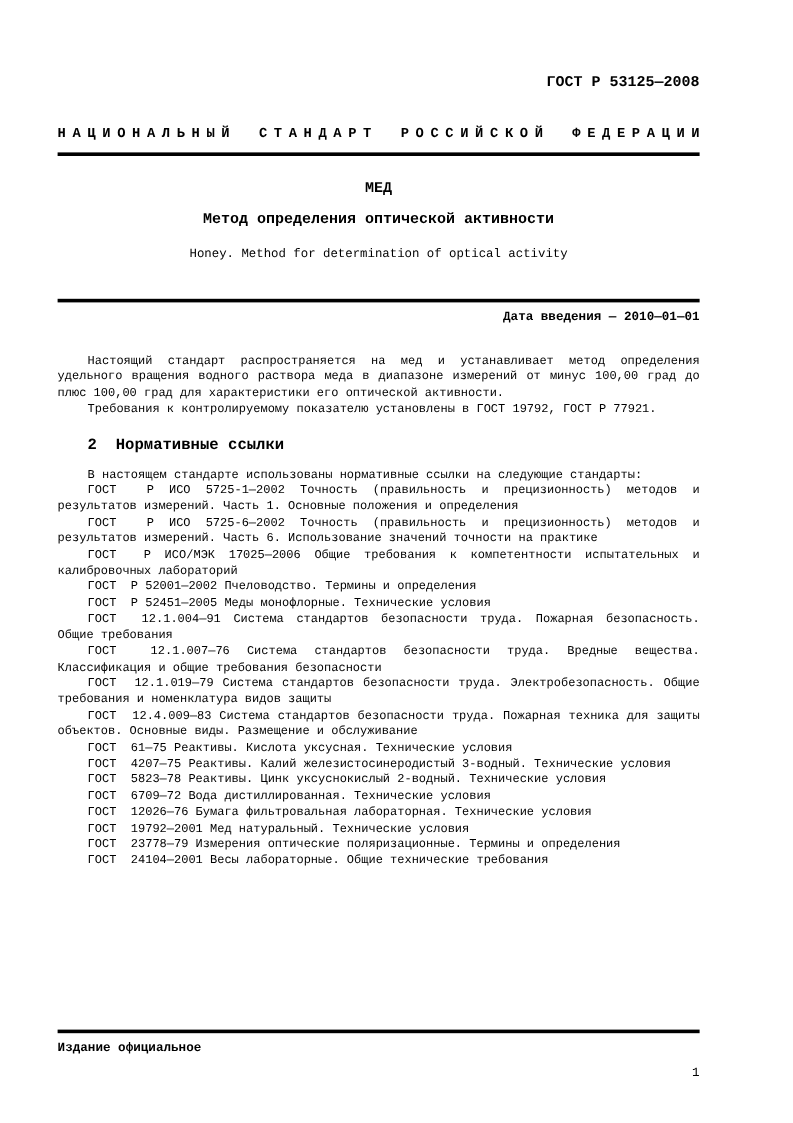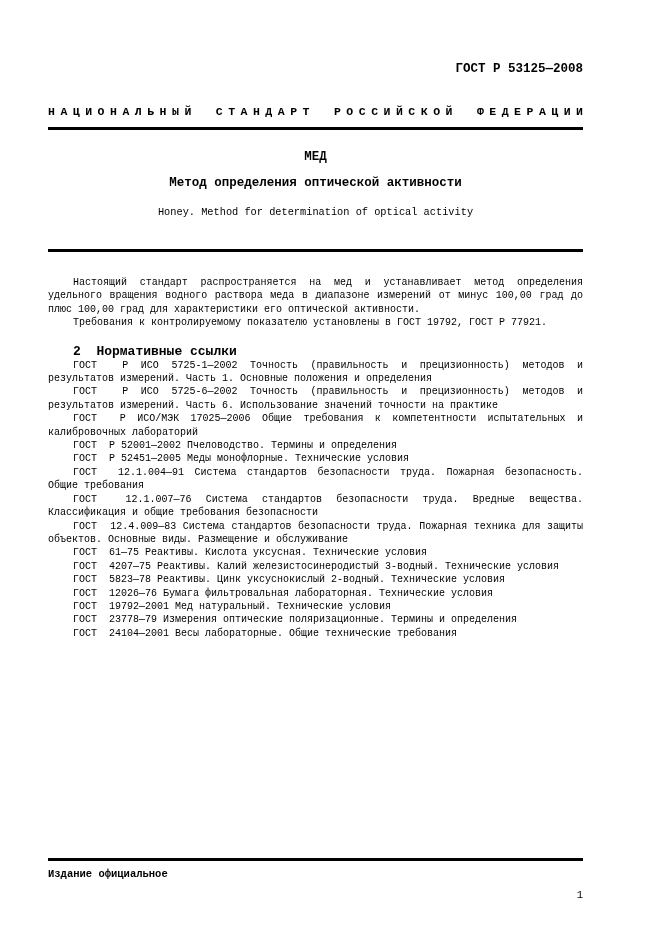--- a/index.html
+++ b/index.html
@@ -117,39 +117,43 @@
       <span>ФЕДЕРАЦИИ</span>
     </div>
 
     <div class="rule rule-header"></div>
 
     <div class="doc-title">МЕД</div>
     <div class="doc-subtitle">Метод определения оптической активности</div>
     <div class="doc-subtitle-en">Honey. Method for determination of optical activity</div>
 
     <div class="rule rule-date"></div>
+    <div class="date-line">Дата введения — 2010—01—01</div>
 
     <section class="section-1">
       <p class="body lead">Настоящий стандарт распространяется на мед и устанавливает метод определения удельного вращения водного раствора меда в диапазоне измерений от минус 100,00 град до плюс 100,00 град для характеристики его оптической активности.</p>
       <p class="body">Требования к контролируемому показателю установлены в ГОСТ 19792, ГОСТ Р 77921.</p>
     </section>
 
     <section class="section-2">
       <h2 class="section-heading">2&nbsp; Нормативные ссылки</h2>
+      <p class="body lead">В настоящем стандарте использованы нормативные ссылки на следующие стандарты:</p>
       <p class="body">ГОСТ&nbsp; Р ИСО 5725-1—2002 Точность (правильность и прецизионность) методов и результатов измерений. Часть 1. Основные положения и определения</p>
       <p class="body">ГОСТ&nbsp; Р ИСО 5725-6—2002 Точность (правильность и прецизионность) методов и результатов измерений. Часть 6. Использование значений точности на практике</p>
       <p class="body">ГОСТ&nbsp; Р ИСО/МЭК 17025—2006 Общие требования к компетентности испытательных и калибровочных лабораторий</p>
       <p class="body">ГОСТ&nbsp; Р 52001—2002 Пчеловодство. Термины и определения</p>
       <p class="body">ГОСТ&nbsp; Р 52451—2005 Меды монофлорные. Технические условия</p>
       <p class="body">ГОСТ&nbsp; 12.1.004—91 Система стандартов безопасности труда. Пожарная безопасность. Общие требования</p>
       <p class="body">ГОСТ&nbsp; 12.1.007—76 Система стандартов безопасности труда. Вредные вещества. Классификация и общие требования безопасности</p>
+      <p class="body">ГОСТ&nbsp; 12.1.019—79 Система стандартов безопасности труда. Электробезопасность. Общие требования и номенклатура видов защиты</p>
       <p class="body">ГОСТ&nbsp; 12.4.009—83 Система стандартов безопасности труда. Пожарная техника для защиты объектов. Основные виды. Размещение и обслуживание</p>
       <p class="body">ГОСТ&nbsp; 61—75 Реактивы. Кислота уксусная. Технические условия</p>
       <p class="body">ГОСТ&nbsp; 4207—75 Реактивы. Калий железистосинеродистый 3-водный. Технические условия</p>
       <p class="body">ГОСТ&nbsp; 5823—78 Реактивы. Цинк уксуснокислый 2-водный. Технические условия</p>
+      <p class="body">ГОСТ&nbsp; 6709—72 Вода дистиллированная. Технические условия</p>
       <p class="body">ГОСТ&nbsp; 12026—76 Бумага фильтровальная лабораторная. Технические условия</p>
       <p class="body">ГОСТ&nbsp; 19792—2001 Мед натуральный. Технические условия</p>
       <p class="body">ГОСТ&nbsp; 23778—79 Измерения оптические поляризационные. Термины и определения</p>
       <p class="body">ГОСТ&nbsp; 24104—2001 Весы лабораторные. Общие технические требования</p>
     </section>
 
   </div>
 
   <div class="footer">
     <div class="rule"></div>

